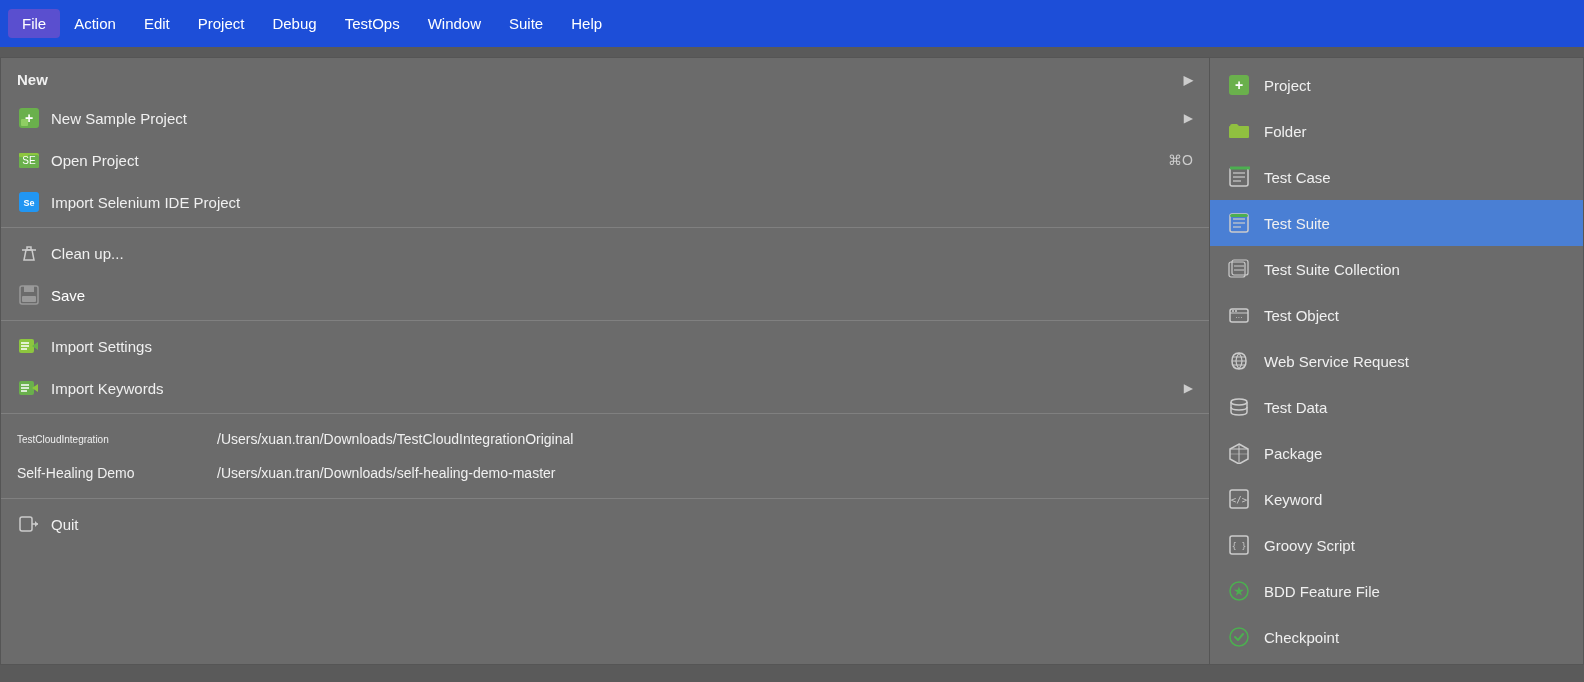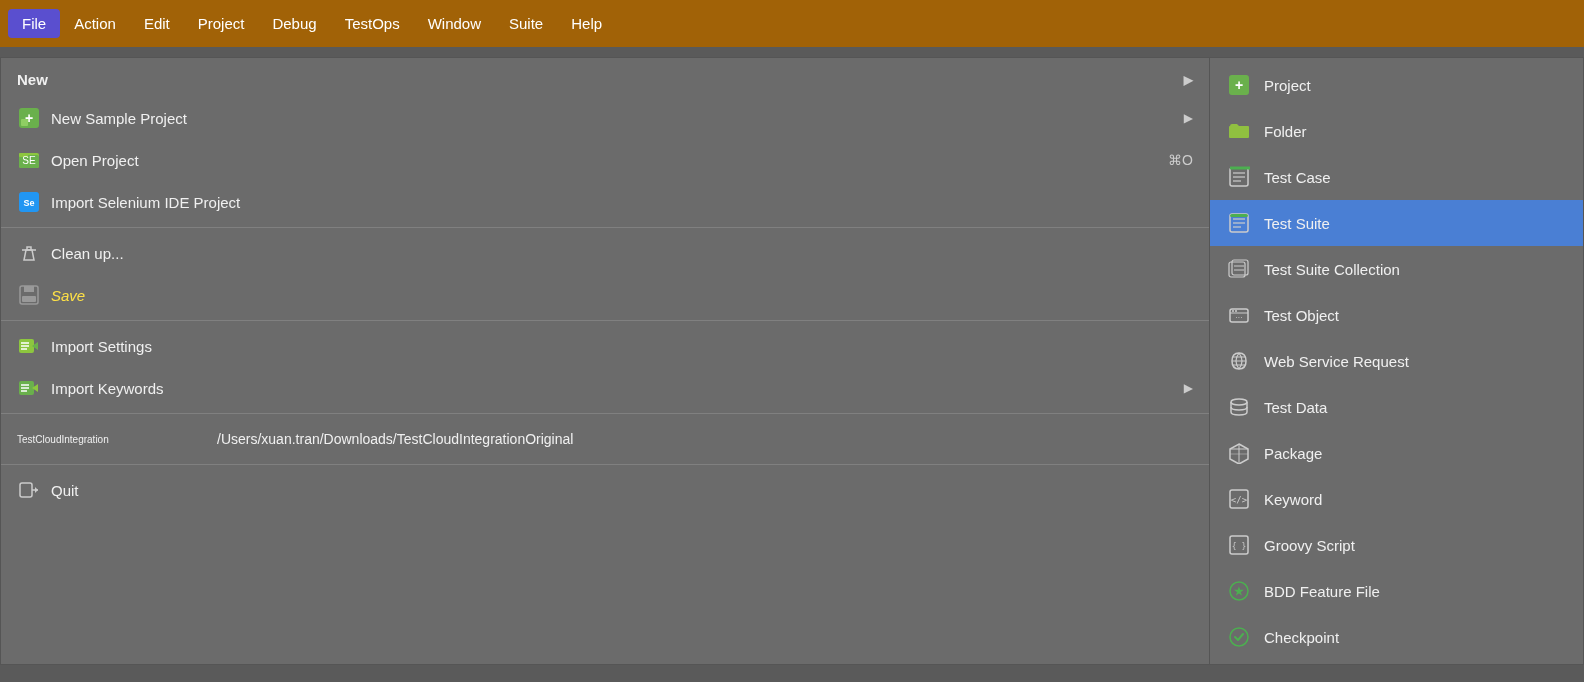--- a/index.html
+++ b/index.html
@@ -9,21 +9,21 @@
       width: 1584px;
       height: 682px;
       overflow: hidden;
       position: relative;
     }
 
     
     .menubar {
       display: flex;
       align-items: center;
-      background: #a16207;
+      background: #1d4ed8;
       height: 47px;
       padding: 0 8px;
     }
     .menubar-item {
       color: white;
       padding: 6px 14px;
       font-size: 15px;
       font-weight: 500;
       border-radius: 4px;
       cursor: pointer;
@@ -52,23 +52,22 @@
     .menu-item {
       display: flex;
       align-items: center;
       padding: 9px 16px;
       color: #f0f0f0;
       font-size: 15px;
       cursor: pointer;
       position: relative;
     }
     .menu-item.disabled {
-      color: #fde047;
+      color: #ffffff;
       cursor: default;
-      font-style: italic;
     }
     .menu-item .icon {
       width: 24px;
       height: 24px;
       margin-right: 10px;
       display: flex;
       align-items: center;
       justify-content: center;
       flex-shrink: 0;
       font-size: 16px;
@@ -253,20 +252,24 @@
       <span class="arrow">▶</span>
     </div>
 
     <div class="menu-separator"></div>
 
     <div style="padding: 4px 0;">
       <div class="menu-item">
         <span style="min-width:200px; font-size:10px;">TestCloudIntegration</span>
         <span style="font-size:14px; color:#f0f0f0;">/Users/xuan.tran/Downloads/TestCloudIntegrationOriginal</span>
       </div>
+      <div class="menu-item">
+        <span style="min-width:200px; font-size:14px;">Self-Healing Demo</span>
+        <span style="font-size:14px; color:#f0f0f0;">/Users/xuan.tran/Downloads/self-healing-demo-master</span>
+      </div>
     </div>
 
     <div class="menu-separator"></div>
 
     <div class="menu-item">
       <span class="icon">
         <svg width="22" height="22" viewBox="0 0 22 22">
           <rect x="2" y="4" width="12" height="14" rx="2" fill="none" stroke="#ccc" stroke-width="1.5"></rect>
           <line x1="14" y1="11" x2="20" y2="11" stroke="#ccc" stroke-width="1.5"></line>
           <polygon points="17,8 20,11 17,14" fill="#ccc"></polygon>

